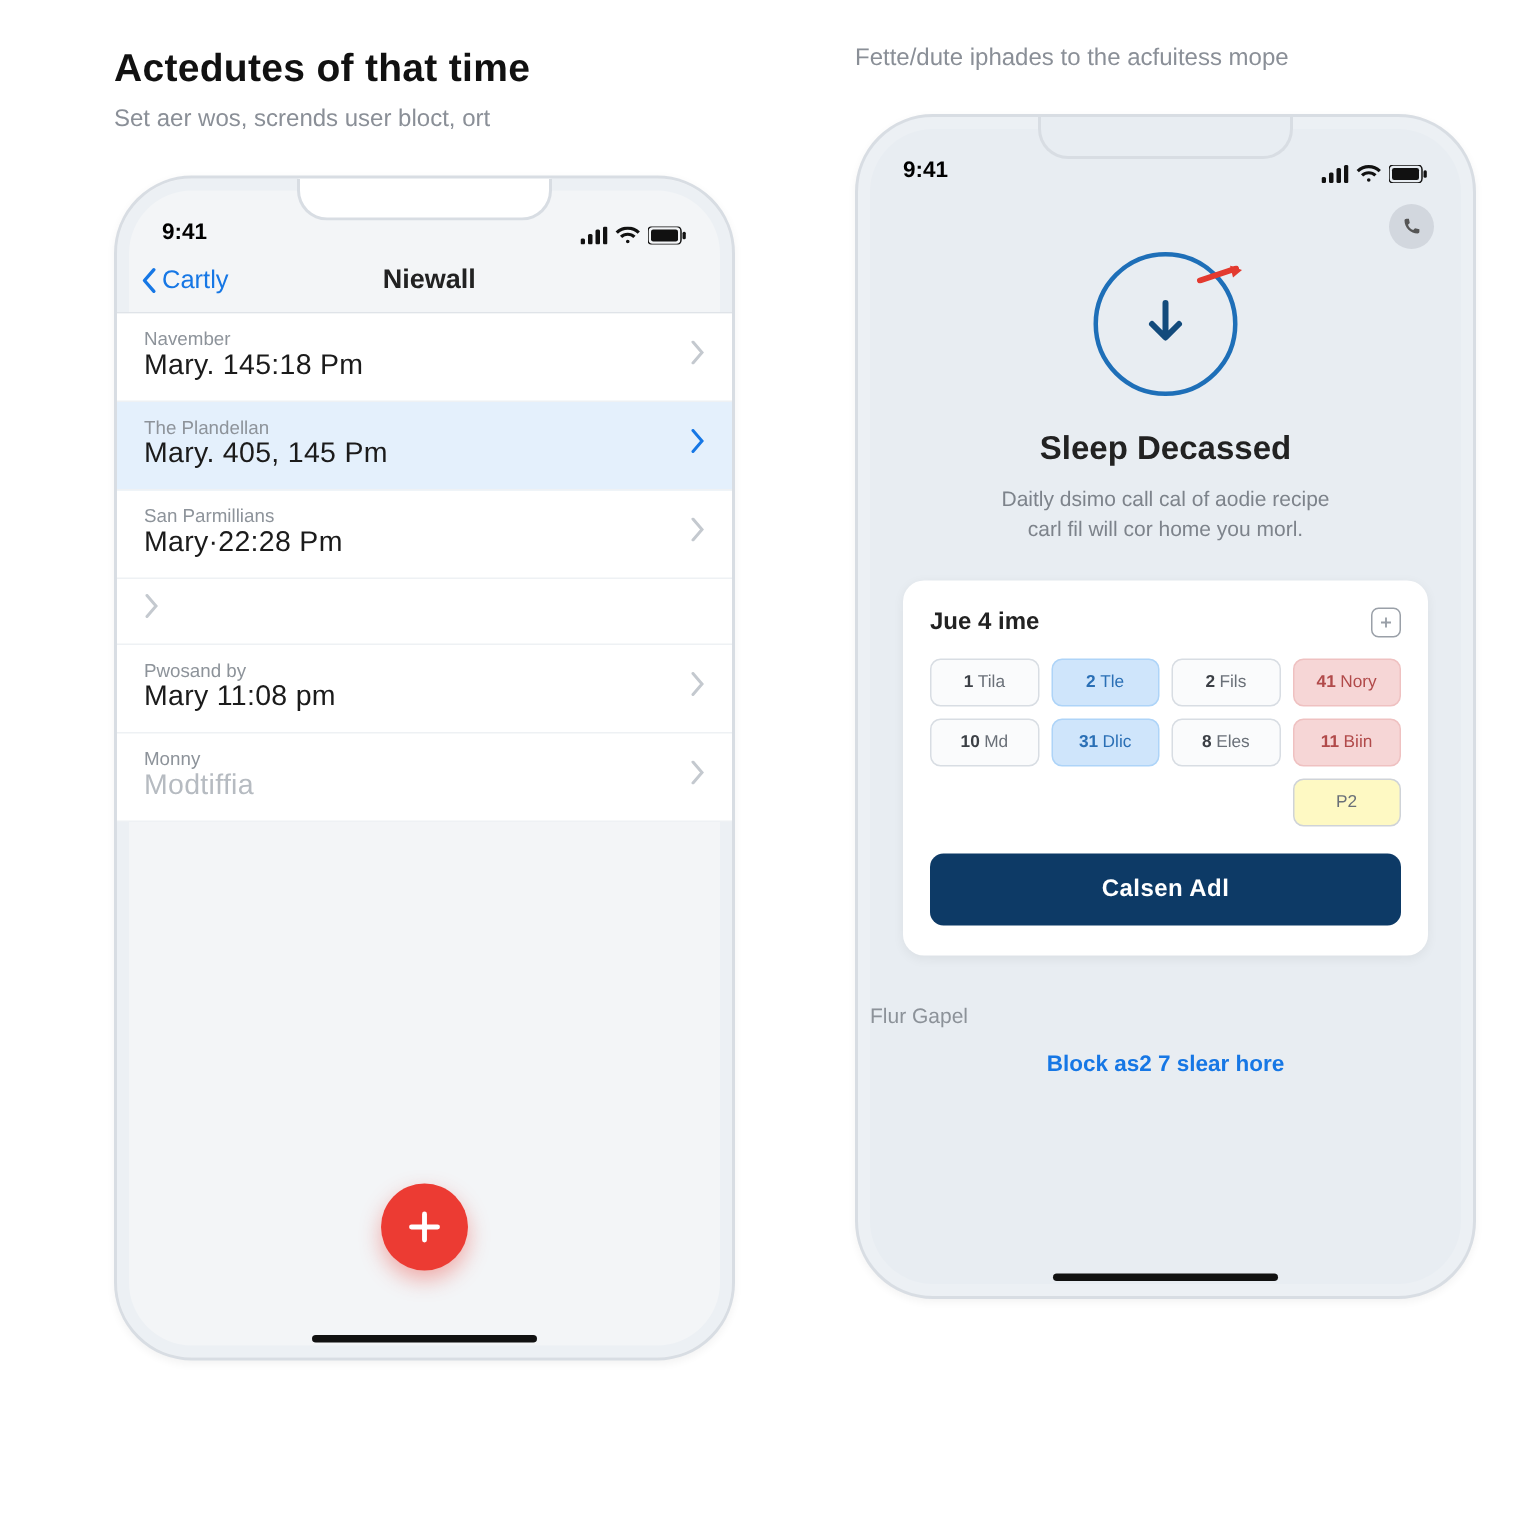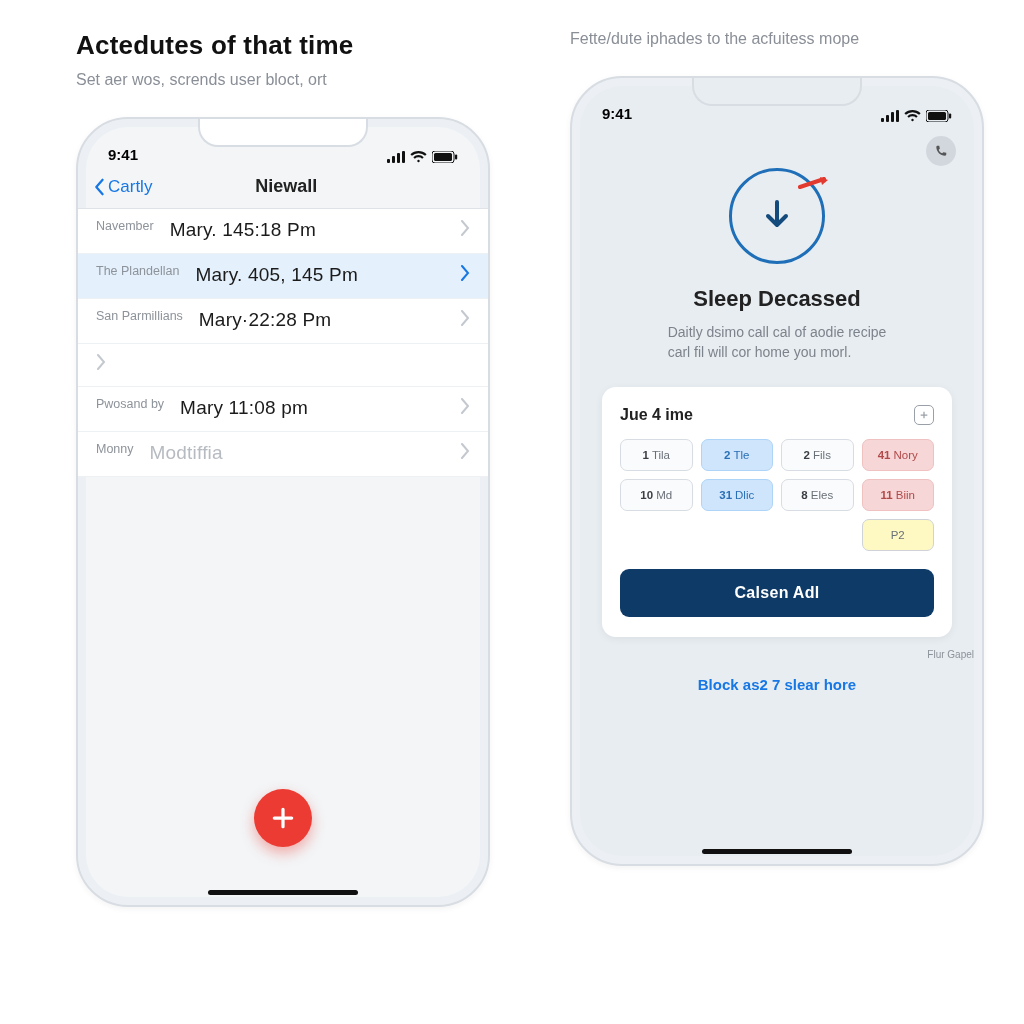--- a/index.html
+++ b/index.html
@@ -28,21 +28,21 @@
   
   .navbar { height:44px; display:flex; align-items:center; padding:0 14px; border-bottom:1px solid #dfe3e8; }
   .back { display:flex; align-items:center; color:#1677e5; font-size:17px; font-weight:500; gap:2px; }
   .back svg { width:14px; height:18px; }
   .nav-title { flex:1; text-align:center; font-size:18px; font-weight:600; color:#222; margin-left:-54px; }
 
   
   .list { background:#fff; }
   .row { display:flex; align-items:center; justify-content:space-between; padding:10px 18px 12px; border-bottom:1px solid #eef1f4; }
   .row.selected { background:#e4f0fc; }
-  .row-body { display:flex; flex-direction:row; gap:16px; }
+  .row-body { display:flex; flex-direction:column; gap:0; }
   .row-caption { font-size:12.5px; color:#8d939a; }
   .row-title { font-size:19px; color:#1b1b1b; font-weight:400; letter-spacing:.2px; }
   .row-title.muted { color:#b6bbc1; }
   .chev { color:#c4c9cf; }
   .chev.accent { color:#1677e5; }
   .chev svg{ width:10px; height:16px; }
 
   .fab { position:absolute; left:50%; transform:translateX(-50%); bottom:58px; width:58px; height:58px; border-radius:50%; background:#ec3b33; display:flex; align-items:center; justify-content:center; box-shadow:0 6px 14px rgba(236,59,51,.4); }
   .fab svg { width:26px; height:26px; }
   .home-ind { position:absolute; bottom:10px; left:50%; transform:translateX(-50%); width:150px; height:5px; background:#111; border-radius:3px; }
@@ -50,41 +50,41 @@
   
   .r-inner { padding:10px 8px 0; }
   .corner-btn { position:absolute; top:58px; right:26px; width:30px; height:30px; border-radius:50%; background:#d2d7de; display:flex; align-items:center; justify-content:center; }
   .corner-btn svg { width:14px; height:14px; fill:#555; }
 
   .hero { display:flex; flex-direction:column; align-items:center; margin-top:34px; }
   .hero-icon { width:96px; height:96px; border-radius:50%; border:3px solid #1e6fb8; display:flex; align-items:center; justify-content:center; position:relative; }
   .hero-icon svg.arrow { width:40px; height:40px; stroke:#134b7c; fill:#134b7c; }
   .red-tick { position:absolute; top:6px; right:-6px; width:30px; height:12px; }
   .hero-title { margin-top:22px; font-size:22px; font-weight:600; color:#222; }
-  .hero-desc { margin-top:10px; font-size:14px; color:#7d838b; text-align:left; line-height:1.45; padding:0 34px; }
+  .hero-desc { margin-top:10px; font-size:14px; color:#7d838b; text-align:center; line-height:1.45; padding:0 34px; }
 
   .card { margin:24px 22px 0; background:#fff; border-radius:14px; padding:18px 18px 20px; box-shadow:0 2px 8px rgba(0,0,0,.06); }
   .card-head { display:flex; justify-content:space-between; align-items:center; margin-bottom:14px; }
   .card-head-title { font-size:16px; font-weight:600; color:#222; }
   .card-head-icon { width:20px; height:20px; border:1.5px solid #9aa0a8; border-radius:5px; display:flex; align-items:center; justify-content:center; }
   .card-head-icon svg { width:10px; height:10px; stroke:#9aa0a8; }
 
   .grid { display:grid; grid-template-columns:repeat(4,1fr); gap:8px; }
   .chip { border:1px solid #d8dde3; border-radius:7px; height:32px; display:flex; align-items:center; justify-content:center; font-size:11.5px; color:#6a7078; background:#fafbfc; gap:3px; }
   .chip .n { font-weight:600; color:#3b3f45; }
   .chip.blue { background:#cfe5fb; border-color:#aed4f8; }
   .chip.blue .n, .chip.blue { color:#2a6fb5; }
   .chip.pink { background:#f6d6d6; border-color:#efc1c1; color:#b14a4a; }
   .chip.pink .n { color:#b14a4a; }
   .chip.grey { background:#fef9c3; border-color:#cfd3d8; }
   .chip.placeholder { visibility:hidden; }
 
   .cta { margin-top:18px; height:48px; border-radius:9px; background:#0d3a66; color:#fff; font-size:16px; font-weight:600; display:flex; align-items:center; justify-content:center; letter-spacing:.3px; }
 
-  .footer-text { text-align:right; margin-top:12px; font-size:10px; color:#8c9299; }
+  .footer-text { text-align:left; margin-top:32px; font-size:14px; color:#8c9299; }
   .footer-link { text-align:center; margin-top:16px; font-size:15px; font-weight:600; color:#1677e5; }
 </style>
 </head>
 <body>
 
 <div class="canvas">
 
   <div class="col">
     <div class="section-title">Actedutes of that time</div>
     <div class="section-sub">Set aer wos, scrends user bloct, ort</div>

